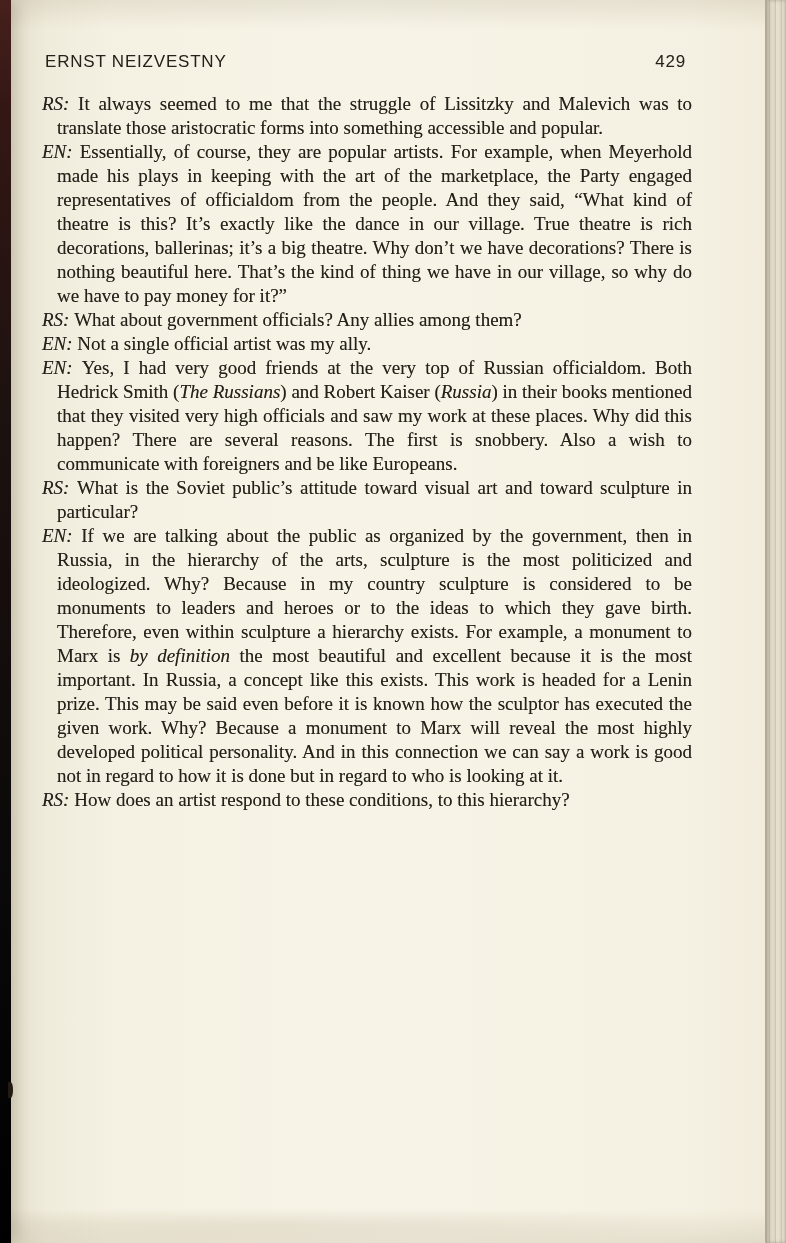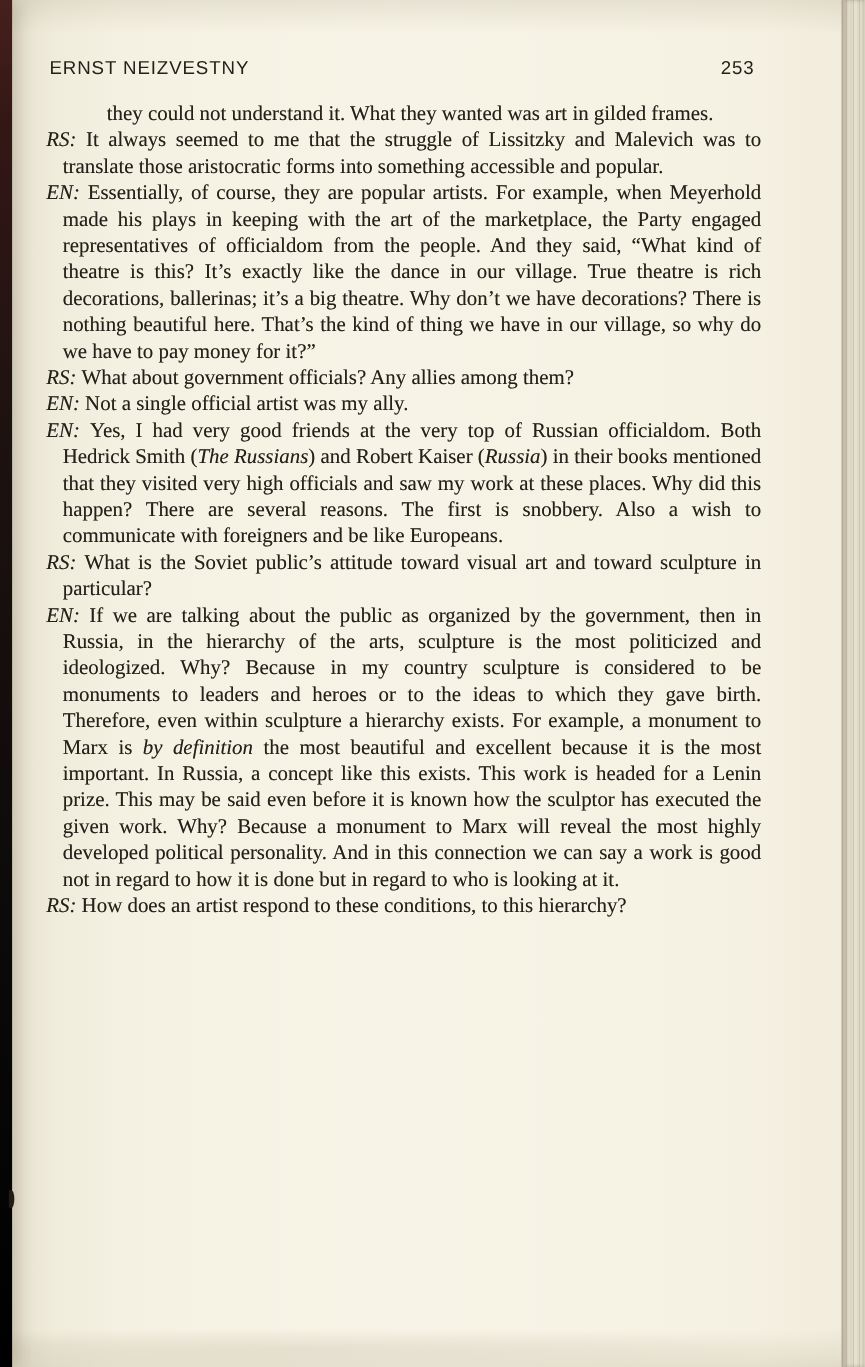--- a/index.html
+++ b/index.html
@@ -71,24 +71,23 @@
   .body-text p.speech { padding-left:15px; text-indent:-15px;font-family:Liberation Serif, serif; }
   .body-text i.speaker { font-style:italic; }
 </style>
 </head>
 <body>
 
 <div class="scan">
   <div class="page">
     <div class="header">
       <span>ERNST NEIZVESTNY</span>
-      <span>253</span>
+      <span>429</span>
     </div>
     <div class="body-text">
-        <p class="cont">they could not understand it. What they wanted was art in gilded frames.</p>
         <p class="speech"><i class="speaker">RS: </i>It always seemed to me that the struggle of Lissitzky and Malevich was to translate those aristocratic forms into something accessible and popular.</p>
         <p class="speech"><i class="speaker">EN: </i>Essentially, of course, they are popular artists. For example, when Meyerhold made his plays in keeping with the art of the marketplace, the Party engaged representatives of officialdom from the people. And they said, “What kind of theatre is this? It’s exactly like the dance in our village. True theatre is rich decorations, ballerinas; it’s a big theatre. Why don’t we have decorations? There is nothing beautiful here. That’s the kind of thing we have in our village, so why do we have to pay money for it?”</p>
         <p class="speech"><i class="speaker">RS: </i>What about government officials? Any allies among them?</p>
         <p class="speech"><i class="speaker">EN: </i>Not a single official artist was my ally.</p>
         <p class="speech"><i class="speaker">EN: </i>Yes, I had very good friends at the very top of Russian officialdom. Both Hedrick Smith (<i>The Russians</i>) and Robert Kaiser (<i>Russia</i>) in their books mentioned that they visited very high officials and saw my work at these places. Why did this happen? There are several reasons. The first is snobbery. Also a wish to communicate with foreigners and be like Europeans.</p>
         <p class="speech"><i class="speaker">RS: </i>What is the Soviet public’s attitude toward visual art and toward sculpture in particular?</p>
         <p class="speech"><i class="speaker">EN: </i>If we are talking about the public as organized by the government, then in Russia, in the hierarchy of the arts, sculpture is the most politicized and ideologized. Why? Because in my country sculpture is considered to be monuments to leaders and heroes or to the ideas to which they gave birth. Therefore, even within sculpture a hierarchy exists. For example, a monument to Marx is <i>by definition</i> the most beautiful and excellent because it is the most important. In Russia, a concept like this exists. This work is headed for a Lenin prize. This may be said even before it is known how the sculptor has executed the given work. Why? Because a monument to Marx will reveal the most highly developed political personality. And in this connection we can say a work is good not in regard to how it is done but in regard to who is looking at it.</p>
         <p class="speech"><i class="speaker">RS: </i>How does an artist respond to these conditions, to this hierarchy?</p>
       </div>
   </div>

